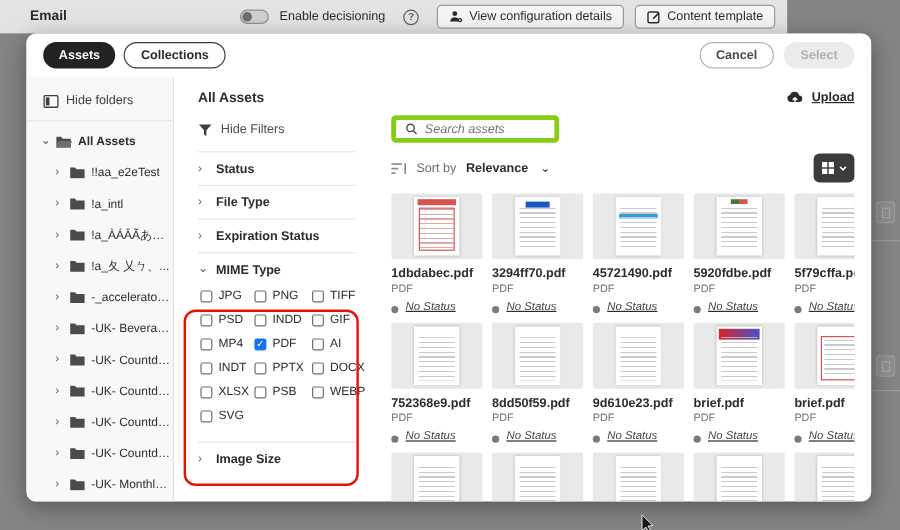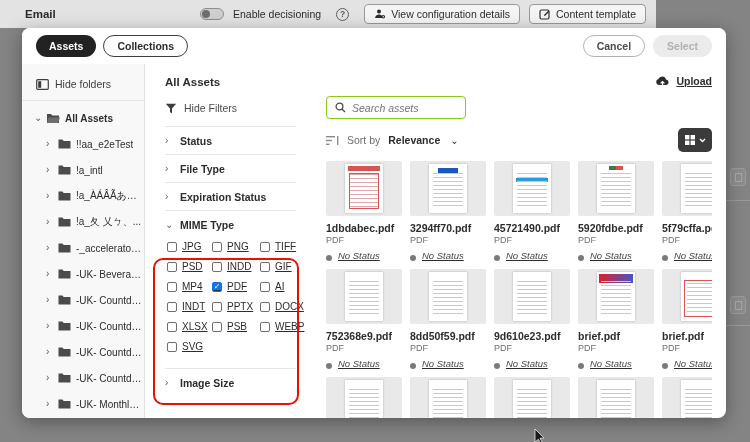--- a/index.html
+++ b/index.html
@@ -56,34 +56,34 @@
   
   .filters { width:165px; flex:none; padding:10px 14px 0 20px; position:relative; overflow:hidden; }
   .filters-title { font-weight:bold; font-size:11.5px; padding:2px 0 14px 0; }
   .hide-filters { display:flex; align-items:center; gap:7px; color:#4b4b4b; font-size:10.5px; padding-bottom:12px; }
   .fsec { border-top:1px solid #e6e6e6; display:flex; align-items:center; gap:8px; height:28px; }
   .fsec-label { font-weight:bold; font-size:10.5px; color:#2c2c2c; }
   .fsec-chev { color:#5e5e5e; font-size:10px; width:7px; line-height:1; }
   .mime-wrap { border-top:1px solid #e6e6e6; padding-bottom:10px; }
   .mime-head { display:flex; align-items:center; gap:8px; height:28px; }
   .mime-grid { display:grid; grid-template-columns:45px 48px auto; row-gap:9px; padding:2px 0 4px 2px; }
-  .cbx { display:flex; align-items:center; gap:5px;text-decoration:underline; }
+  .cbx { display:flex; align-items:center; gap:5px; }
   .cb { width:10px; height:10px; border:1.4px solid #6e6e6e; border-radius:2px; background:#fff; flex:none;
         display:flex; align-items:center; justify-content:center; font-size:8px; color:#fff; }
   .cb.checked { background:#1473e6; border-color:#1473e6; }
   .cb-label { font-size:10px; color:#2c2c2c; }
   .red-anno { position:absolute; left:8px; top:194px; width:146px; height:147px; border:2.5px solid #eb1000;
               border-radius:10px; pointer-events:none; }
   .fsec.last { margin-top:2px; }
 
   
   .content { flex:1; padding:8px 14px 0 16px; display:flex; flex-direction:column; min-width:0; }
   .upload-row { display:flex; justify-content:flex-end;text-decoration:underline; }
   .upload-btn { display:flex; align-items:center; gap:6px; color:#2c2c2c; font-weight:bold; font-size:10.5px; height:18px; }
-  .search-box { margin-top:6px; width:140px; height:23px; border:1px solid #84cc16; border-radius:4px;
+  .search-box { margin-top:6px; width:140px; height:23px; border:4px solid #84cc16; border-radius:4px;
                 display:flex; align-items:center; gap:6px; padding:0 8px; background:#fff; }
   .search-box input { border:none; outline:none; width:100px; font-size:10.5px; font-style:italic; color:#6e6e6e;
                       font-family:"Liberation Sans", sans-serif; background:transparent; }
   .chip-row { margin-top:8px; display:flex; align-items:center; gap:16px; }
   .chip { display:flex; align-items:center; gap:7px; border:1px solid #9a9a9a; border-radius:4px; height:20px;
           padding:0 9px; font-size:10px; color:#2c2c2c; background:#fff; }
   .chip-x { font-size:9px; color:#4b4b4b; }
   .clear-all { font-size:10.5px; color:#2c2c2c; }
   .toolbar { margin-top:9px; display:flex; align-items:center; }
   .sort-group { display:flex; align-items:center; gap:8px; }

